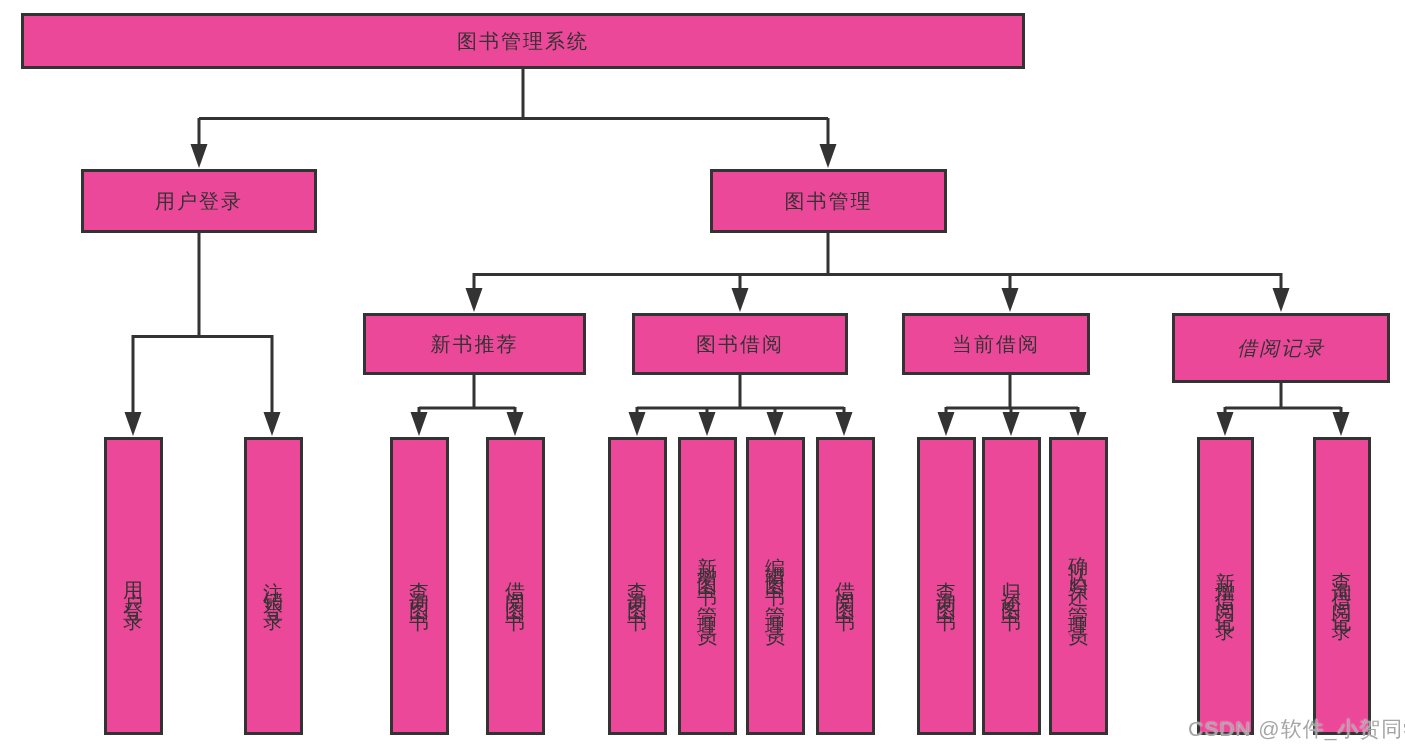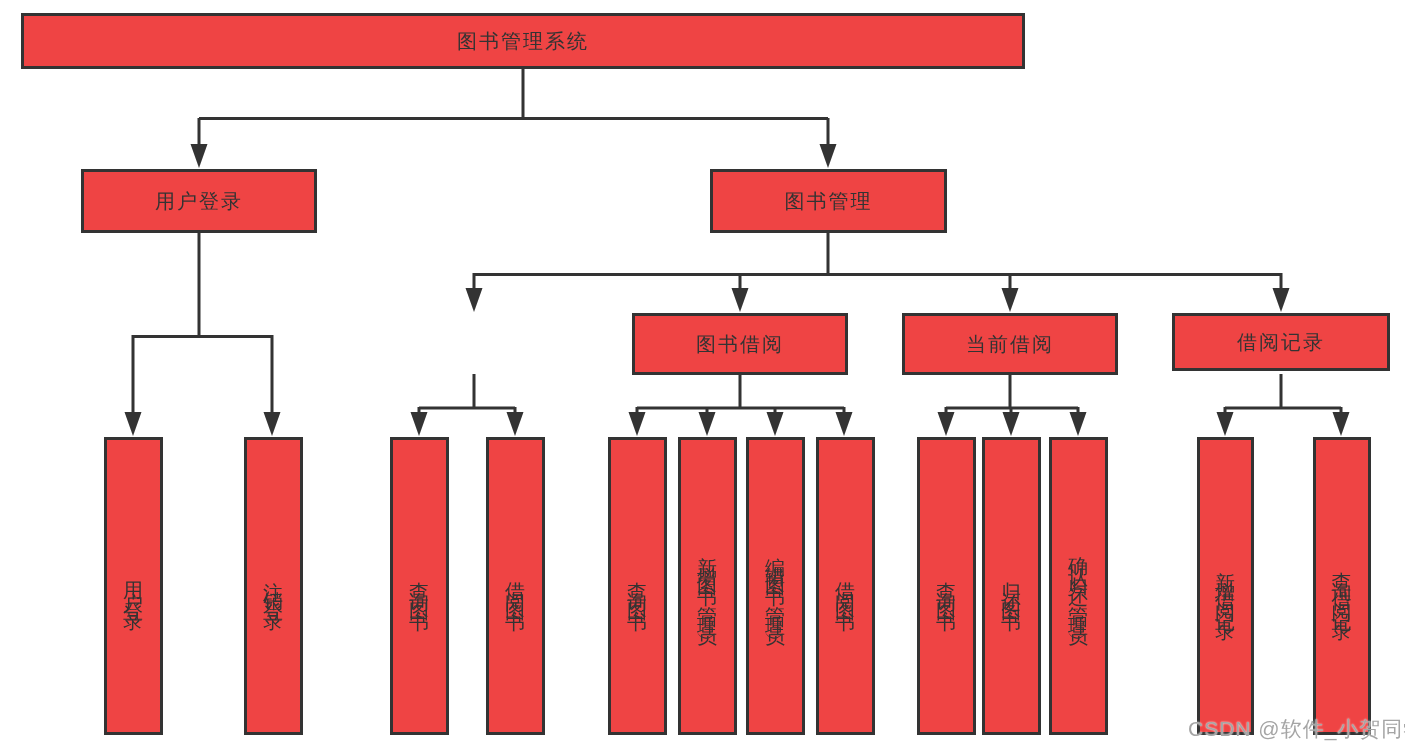--- a/index.html
+++ b/index.html
@@ -6,21 +6,21 @@
   html,body{margin:0;padding:0;background:#ffffff;}
   body{
     width:1405px;height:747px;position:relative;overflow:hidden;
     font-family:"Liberation Sans","DejaVu Sans",sans-serif;
     color:#333333;
   }
   .stage{position:absolute;inset:0;}
   .connectors{position:absolute;left:0;top:0;z-index:1;}
   .box{
     position:absolute;z-index:2;box-sizing:border-box;
-    border:3px solid #333333;background:#ef4444;
+    border:3px solid #333333;background:#ec4899;
     display:flex;align-items:center;justify-content:center;
     font-size:20px;letter-spacing:2px;color:#333333;
   }
   .hbox{white-space:nowrap;}
   .vbox{width:59px;height:298px;top:437px;}
   .vbox .vlabel{
     writing-mode:vertical-rl;
     text-orientation:mixed;
     letter-spacing:10px;
     font-size:20px;
@@ -88,27 +88,30 @@
     <span>图书管理系统</span>
   </div>
 
   <div class="box hbox" style="left:81px;top:169px;width:236px;height:64px;">
     <span>用户登录</span>
   </div>
   <div class="box hbox" style="left:710px;top:169px;width:237px;height:64px;font-family:Liberation Serif, serif;">
     <span>图书管理</span>
   </div>
 
+  <div class="box hbox" style="left:363px;top:313px;width:223px;height:62px;">
+    <span>新书推荐</span>
+  </div>
   <div class="box hbox" style="left:632px;top:313px;width:216px;height:62px;text-align:right;">
     <span>图书借阅</span>
   </div>
-  <div class="box hbox" style="left:902px;top:313px;width:216px;height:62px;">
+  <div class="box hbox" style="left:902px;top:313px;width:188px;height:62px;">
     <span>当前借阅</span>
   </div>
-  <div class="box hbox" style="left:1172px;top:313px;width:218px;height:58px;">
+  <div class="box hbox" style="left:1172px;top:313px;width:218px;height:70px;font-style:italic;">
     <span>借阅记录</span>
   </div>
 
   <div class="box vbox" style="left:104px;">
     <span class="vlabel">用户登录</span>
   </div>
   <div class="box vbox" style="left:244px;">
     <span class="vlabel">注销登录</span>
   </div>
 

